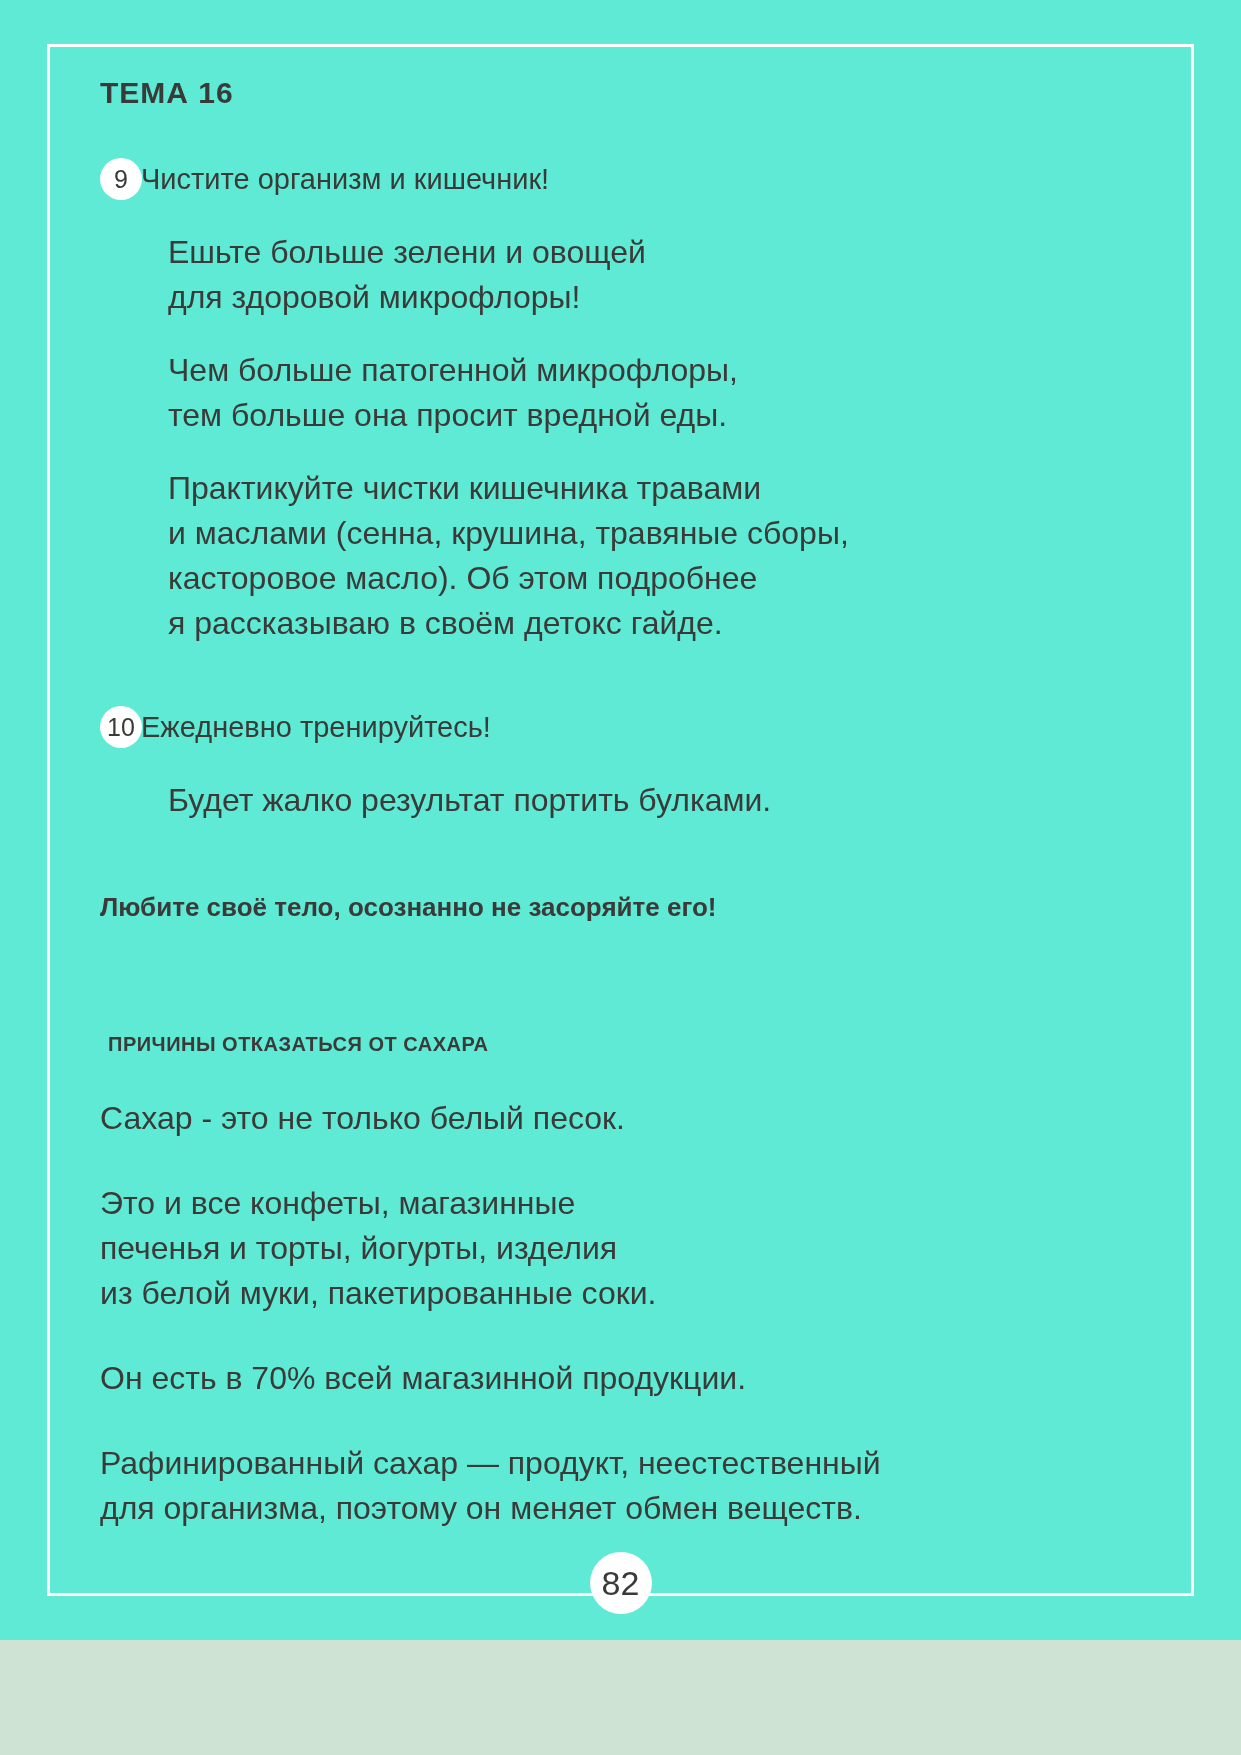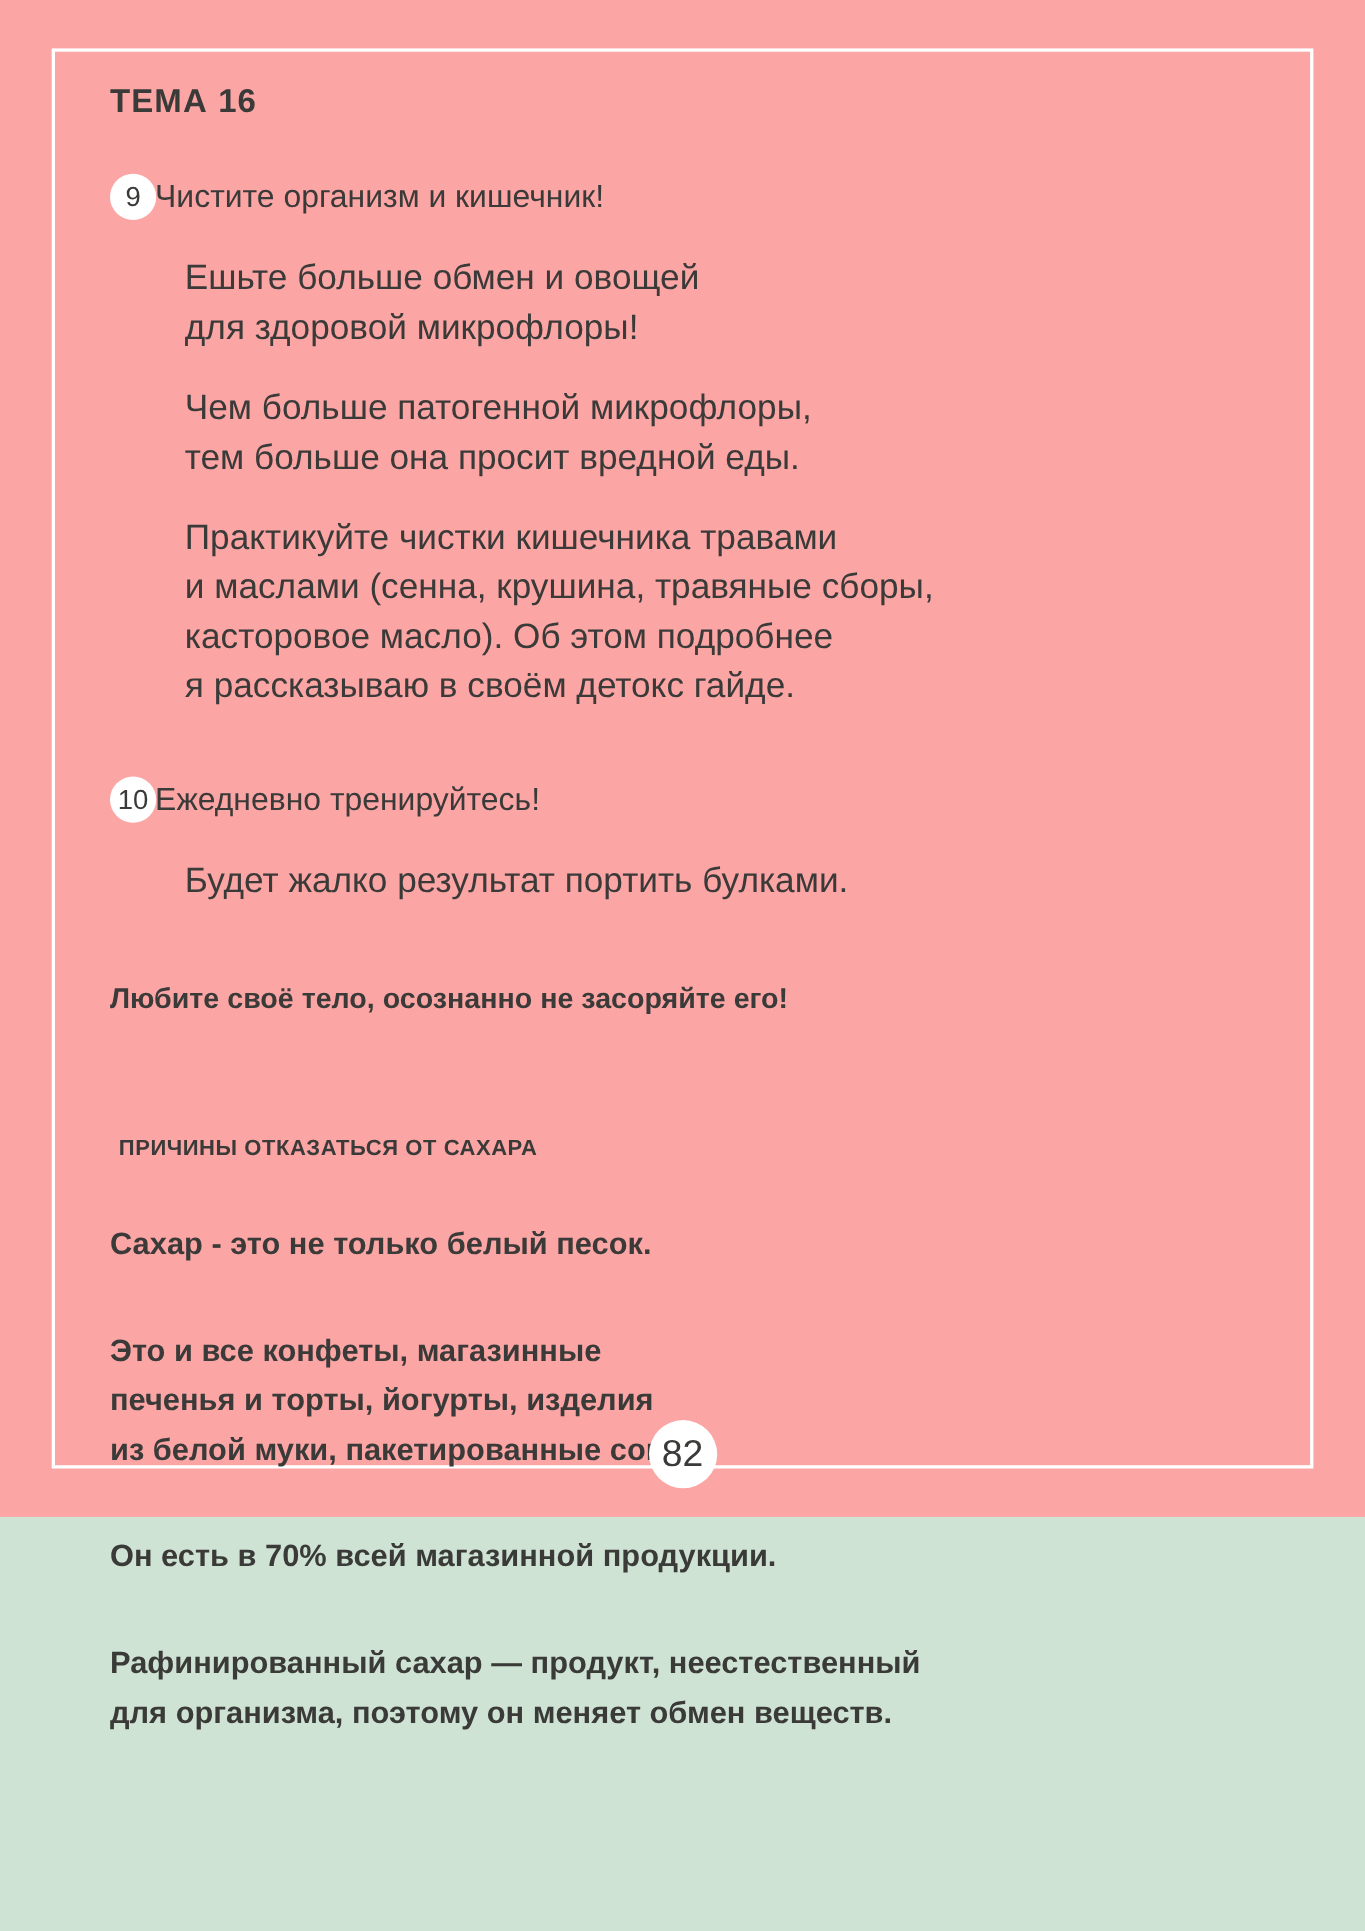--- a/index.html
+++ b/index.html
@@ -10,22 +10,22 @@
     width: 1241px;
     height: 1755px;
     background: #cfe3d4;
     font-family: "Liberation Sans", sans-serif;
     color: #3a3a38;
     overflow: hidden;
   }
   .page {
     position: relative;
     width: 1241px;
-    height: 1379px;
-    background: #fca5a5;
+    height: 1640px;
+    background: #5eead4;
     box-sizing: border-box;
   }
   .inner-frame {
     position: absolute;
     left: 47px;
     top: 44px;
     right: 47px;
     bottom: 44px;
     border: 3px solid #ffffff;
     box-sizing: border-box;
@@ -104,26 +104,25 @@
   }
   .section-title {
     font-size: 20px;
     font-weight: bold;
     letter-spacing: 0.5px;
     color: #3a3a38;
     margin-top: 104px;
     margin-left: 8px;
   }
   .body-para {
-    font-size: 28px;
+    font-size: 32px;
     line-height: 45px;
     color: #3a3a38;
-    margin-top: 52px;
+    margin-top: 40px;
     white-space: pre-line;
-    font-weight: bold;
   }
   .page-number {
     position: absolute;
     left: 50%;
     bottom: 26px;
     transform: translateX(-50%);
     width: 62px;
     height: 62px;
     border-radius: 50%;
     background: #ffffff;
@@ -144,21 +143,21 @@
 
   <div class="inner-frame"></div>
 
   <div class="content">
 
     <div class="topic-label">ТЕМА 16</div>
 
     <div class="numbered-item">
       <div class="num-badge">9</div>
       <div class="item-heading">Чистите организм и кишечник!</div>
-      <div class="para">Ешьте больше обмен и овощей
+      <div class="para">Ешьте больше зелени и овощей
 для здоровой микрофлоры!</div>
       <div class="para">Чем больше патогенной микрофлоры,
 тем больше она просит вредной еды.</div>
       <div class="para">Практикуйте чистки кишечника травами
 и маслами (сенна, крушина, травяные сборы,
 касторовое масло). Об этом подробнее
 я рассказываю в своём детокс гайде.</div>
     </div>
 
     <div class="numbered-item gap-10">

